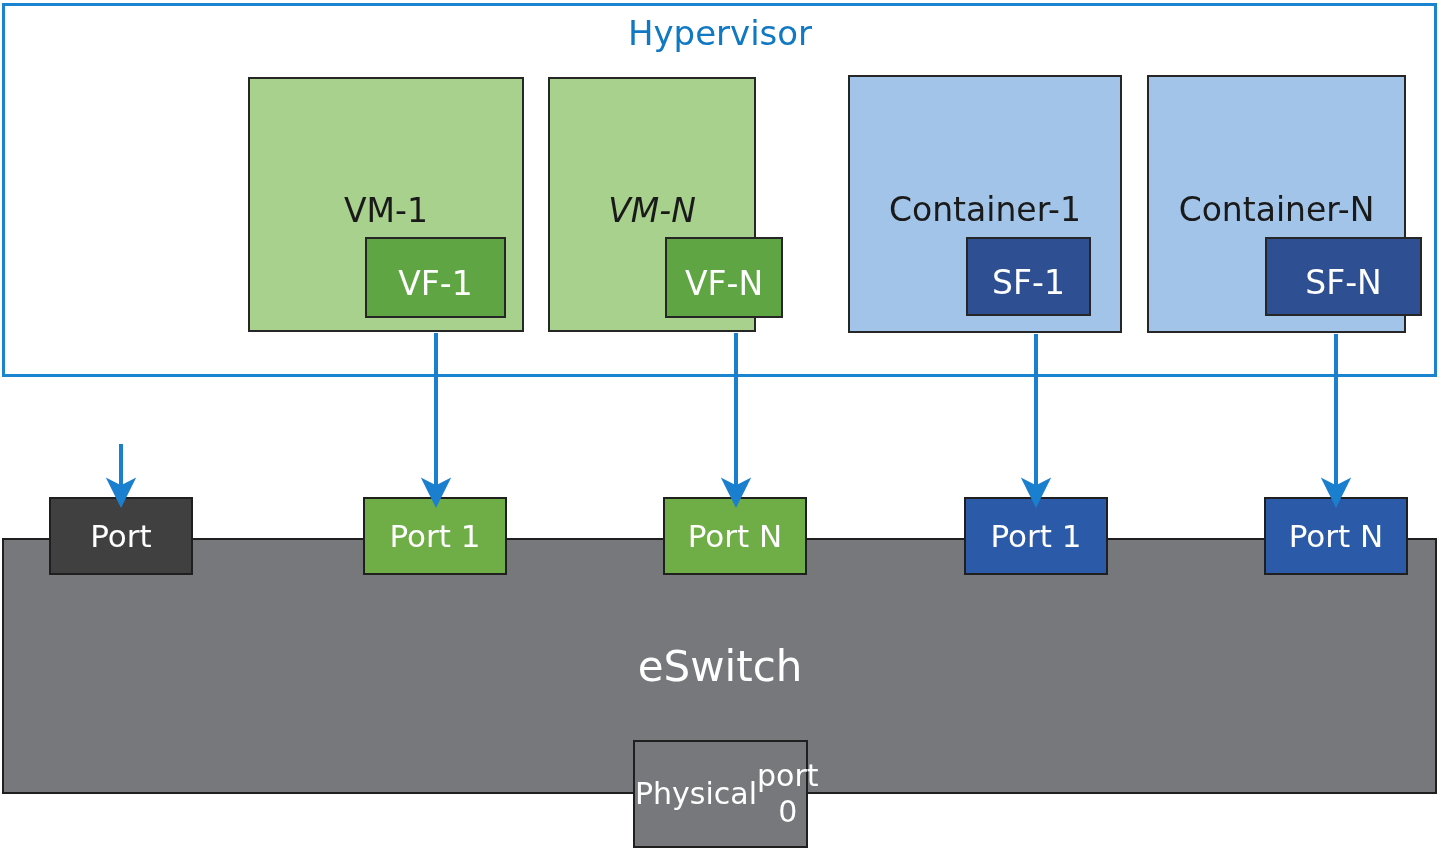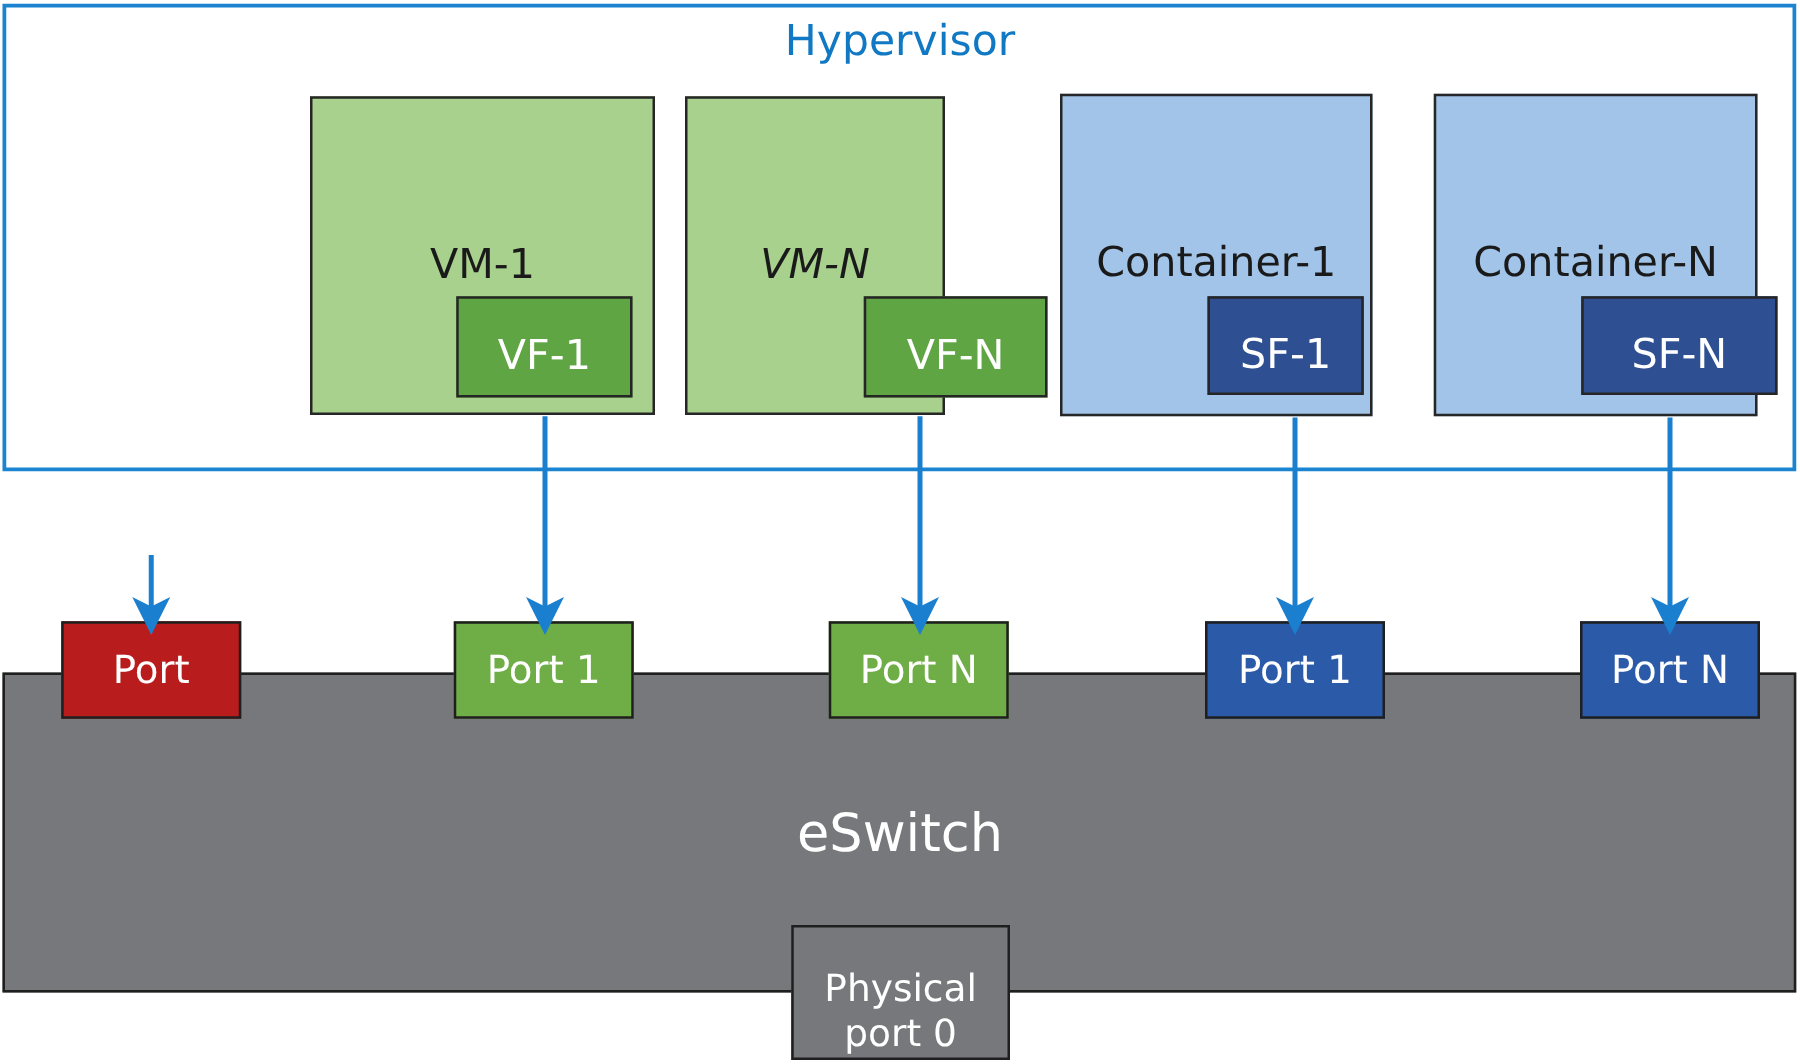--- a/index.html
+++ b/index.html
@@ -52,32 +52,32 @@
   }
   .node.center-text {
     align-items: center;
     padding-top: 13px;
   }
   .vm { background: #A9D18E; color: #1a1a1a; }
   .container-box { background: #A2C4E8; color: #1a1a1a; }
   .pf { background: #14807E; color: #ffffff; }
   .vf { background: #5FA544; color: #ffffff; }
   .sf { background: #2E4F91; color: #ffffff; }
-  .port-teal { background: #b91c1c; color: #ffffff; }
+  .port-teal { background: #404040; color: #ffffff; }
   .port-green { background: #6FAD46; color: #ffffff; }
   .port-blue { background: #2B5BA8; color: #ffffff; }
 
   
   #pf-box      { left: 34px;  top: 235px; width: 175px; height: 208px; z-index: 5;}
   #vm-1        { left: 248px; top: 77px;  width: 276px; height: 255px; }
   #vm-n        { left: 548px; top: 77px;  width: 208px; height: 255px; font-style: italic; }
-  #container-1 { left: 848px; top: 75px;  width: 250px; height: 258px; }
+  #container-1 { left: 848px; top: 75px;  width: 274px; height: 258px; }
   #container-n { left: 1147px;top: 75px;  width: 259px; height: 258px; }
   #vf-1        { left: 365px; top: 237px; width: 141px; height: 81px;  z-index: 6;}
-  #vf-n        { left: 665px; top: 237px; width: 147px; height: 81px;  z-index: 6; margin-left: 26px;}
+  #vf-n        { left: 665px; top: 237px; width: 118px; height: 81px;  z-index: 6;}
   #sf-1        { left: 966px; top: 237px; width: 125px; height: 79px;  z-index: 6;}
   #sf-n        { left: 1265px;top: 237px; width: 157px; height: 79px;  z-index: 6;}
 
   
   #eswitch {
     left: 2px; top: 538px;
     width: 1435px; height: 256px;
     background: #77787B;
     border: 2px solid #1f1f1f;
     z-index: 2;
@@ -94,22 +94,22 @@
   }
   #physical-port {
     left: 633px; top: 740px;
     width: 175px; height: 108px;
     background: #77787B;
     border: 2px solid #1f1f1f;
     color: #ffffff;
     font-size: 30px;
     line-height: 36px;
     align-items: center;
-    flex-direction: column;
-    justify-content: flex-end;
+    flex-direction: row;
+    justify-content: space-between;
     z-index: 6;
   }
   #physical-port span { display: block; }
 
   
   .portbox {
     top: 497px;
     height: 78px;
     width: 144px;
     border: 2px solid #1f1f1f;

